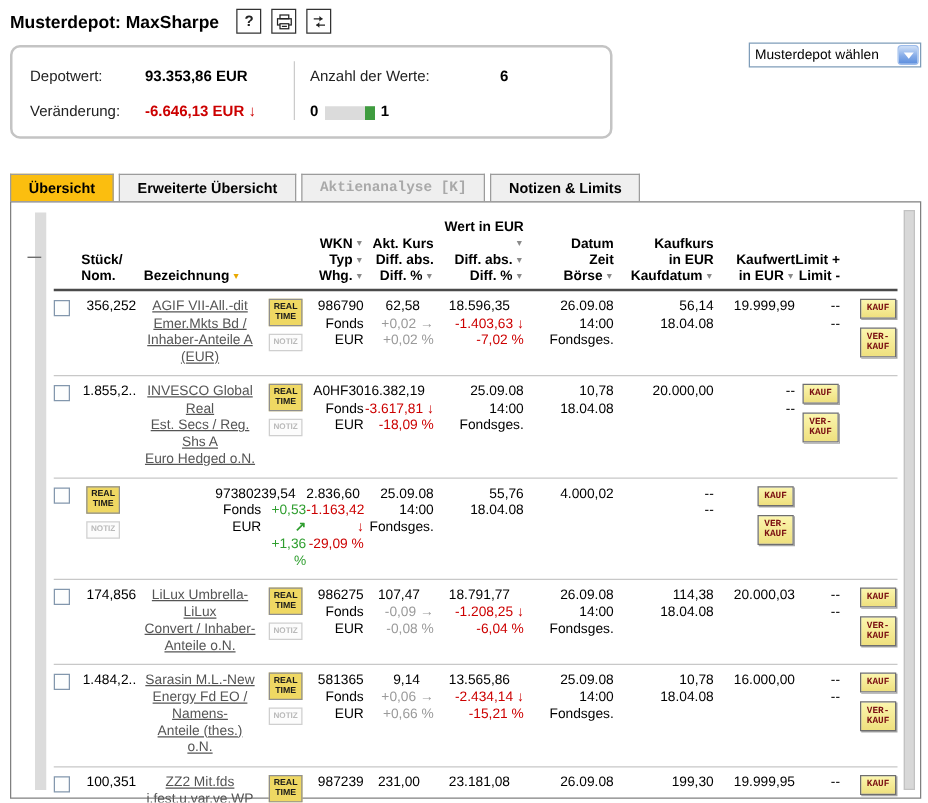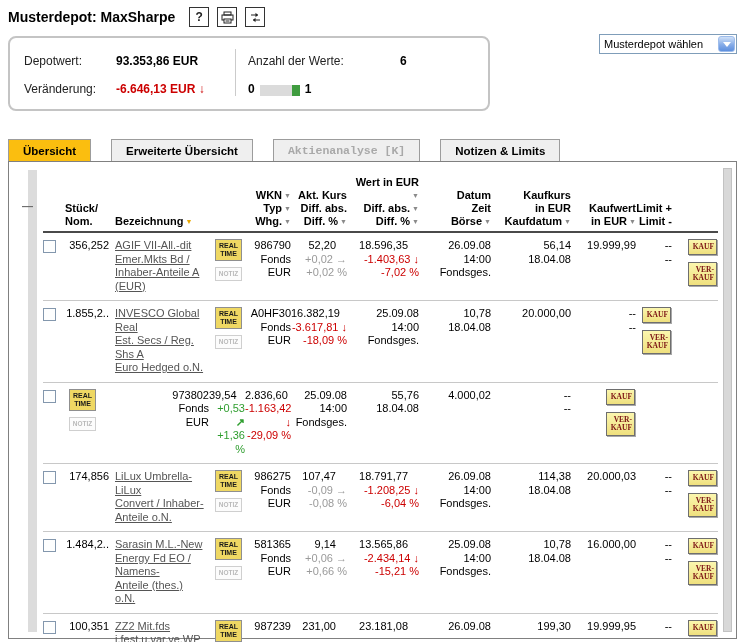--- a/index.html
+++ b/index.html
@@ -48,21 +48,21 @@
   }
   .fake-select .sel-txt { flex:1; padding-left:4px; color:#000; }
   .sel-arrow {
     width:17px; height:16px; margin-right:1px; border-radius:3px;
     background:linear-gradient(#CFE0F7,#86ACE8 55%, #5D8FDE);
     border:1px solid #9DBCEB; display:flex; align-items:center; justify-content:center;
   }
   .sel-arrow::after { content:""; width:0; height:0; border:4px solid transparent; border-top:5px solid #fff; margin-top:4px; }
 
   
-  .tabs { display:flex; gap:20px; margin-top:28px; }
+  .tabs { display:flex; gap:4px; margin-top:28px; }
   .tab {
     height:22px; padding:0 14px; display:flex; align-items:center;
     border:1px solid #9C9C9C; border-bottom:none; background:#EFEFEF;
     font-weight:bold; font-size:11.5px; cursor:pointer;
   }
   .tab.active { background:#FBBE0F; }
   .tab.disabled { color:#A9A9A9;font-family:Liberation Mono, monospace; }
 
   
   .content { position:relative; border:1px solid #808080; background:#fff; height:478px; }
@@ -83,21 +83,21 @@
   .sort.active-sort { color:#E9A800; }
   .hname { padding-left:2px; }
 
   
   .trow { border-bottom:1px solid #C8C8C8; padding:6px 0 7px 0; line-height:13.5px; }
   .cb {
     appearance:none; -webkit-appearance:none; width:13px; height:13px;
     border:1px solid #8397AD; background:#FDFEFE; margin-top:1px; cursor:pointer;
   }
   .stueck { padding-right:4px; }
-  .name { padding-left:2px; padding-right:4px; }
+  .name { padding-left:2px; padding-right:4px;text-align:center; }
   .seclink { color:#555; text-decoration:underline; cursor:pointer; }
   .badges { padding-left:6px; }
   .badge-rt {
     display:inline-block; width:27px; background:#EFD863; border:1px solid #8F8F8F;
     color:#1A1A1A; font-size:7px; font-weight:bold; line-height:8px; text-align:center;
     padding:2px 0; cursor:pointer;
   }
   .badge-nz {
     display:inline-block; width:27px; margin-top:6px; background:#FCFCFC; border:1px solid #CFCFCF;
     color:#B9B9B9; font-size:6.5px; font-weight:bold; line-height:8px; text-align:center;
@@ -106,22 +106,22 @@
   .mainval { padding-right:11px; }
   .diff { }
   .t-flat { color:#9A9A9A; }
   .t-up { color:#2F9E2F; }
   .t-down { color:#CC0000; }
   .t-down .arr, .t-up .arr { font-weight:bold; }
   .actions { display:flex; flex-direction:column; align-items:flex-end; gap:7px; padding-right:1px; }
   .ybtn {
     min-width:29px; border:1px solid #6E6E6E; box-shadow:1px 1px 0 #A8A8A8;
     background:linear-gradient(#FBF6AE,#EFE07E); color:#7B1113;
-    font-family:Liberation Serif, serif; font-size:7.5px; font-weight:bold;
-    line-height:8px; padding:3px 2px; text-align:right; cursor:pointer; white-space:pre-line;
+    font-family:Liberation Mono, monospace; font-size:7.5px; font-weight:bold;
+    line-height:8px; padding:3px 2px; text-align:center; cursor:pointer; white-space:pre-line;
   }
 </style>
 </head>
 <body>
 
 <div class="page">
 
   <div class="title-row">
     <h1>Musterdepot: MaxSharpe</h1>
     <button class="tbtn">
@@ -250,21 +250,21 @@
       <span class="badge-rt pre">REAL
 TIME</span>
       <span class="badge-nz">NOTIZ</span>
     </div>
     <div class="r">
       <div>986790</div>
       <div>Fonds</div>
       <div>EUR</div>
     </div>
     <div class="r">
-      <div class="mainval">52,20</div>
+      <div class="mainval">62,58</div>
       <div class="diff t-flat"><span>+0,02</span> <span class="arr">→</span></div>
       <div class="diff t-flat">+0,02 %</div>
     </div>
     <div class="r">
       <div class="mainval">18.596,35</div>
       <div class="diff t-down"><span>-1.403,63</span> <span class="arr">↓</span></div>
       <div class="diff t-down">-7,02 %</div>
     </div>
     <div class="r">
       <div>26.09.08</div>

